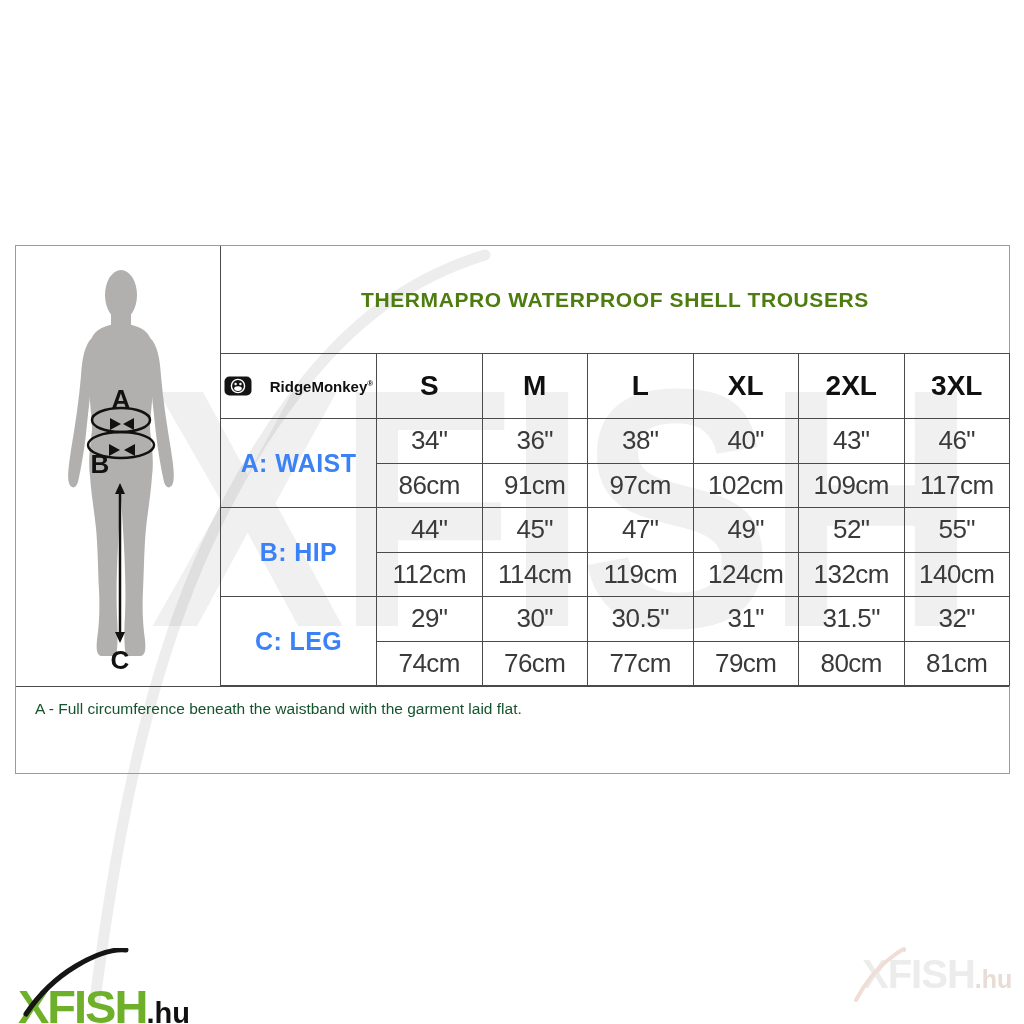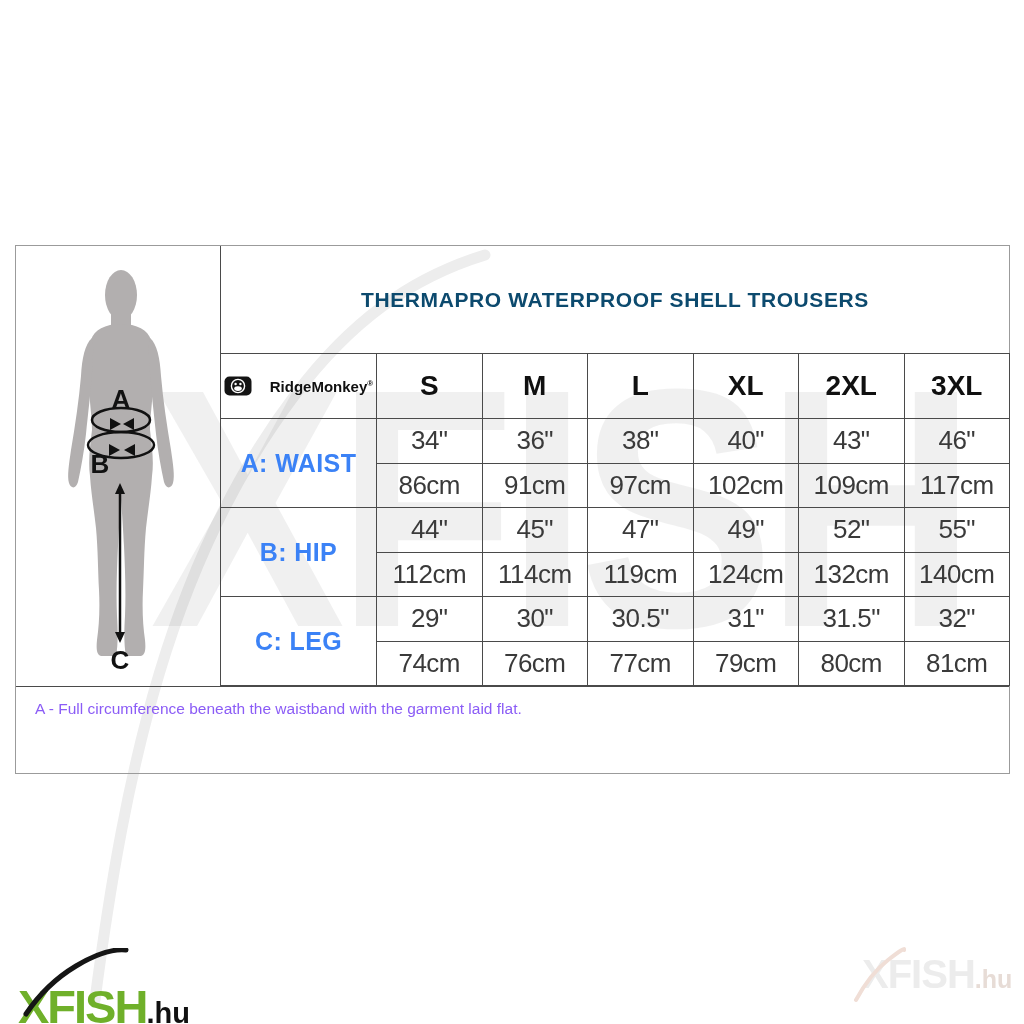--- a/index.html
+++ b/index.html
@@ -19,37 +19,37 @@
   .sheet{position:absolute;left:15px;top:245px;width:993px;height:527px;
          border:1px solid #9b9b9b;z-index:1;}
 
   .figure-panel{position:absolute;left:0;top:0;width:204px;height:440px;
                 border-right:1px solid #4a4a4a;}
   .silhouette{position:absolute;left:45px;top:22px;}
   .fig-notes{position:absolute;left:0;top:0;width:204px;height:440px;}
 
   .title-box{position:absolute;left:205px;top:0;right:0;height:107px;
              display:flex;align-items:center;justify-content:center;}
-  .title{font-size:21px;font-weight:700;letter-spacing:0.6px;color:#0c4a6e;}
+  .title{font-size:21px;font-weight:700;letter-spacing:0.6px;color:#4d7c0f;}
 
   table.size-chart{position:absolute;left:204px;top:107px;width:790px;height:333px;
         border-collapse:collapse;table-layout:fixed;}
   .size-chart th,.size-chart td{border:1px solid #4a4a4a;text-align:center;
         vertical-align:middle;padding:0;background:transparent;}
   .size-chart th{font-size:28px;font-weight:700;color:#101010;}
   .size-chart thead tr{height:65px;}
   td.rowlab{font-size:25px;font-weight:700;letter-spacing:0.4px;color:#3b82f6;}
   td.val{font-size:26px;font-weight:400;color:#3a3a3a;letter-spacing:-0.5px;}
   .brand-cell{display:flex;align-items:center;justify-content:center;gap:18px;}
   .brand-name{font-size:15px;font-weight:700;color:#101010;}
   .brand-name sup{font-size:8px;}
 
   .notes{position:absolute;left:0;top:440px;width:100%;height:65px;
          border-top:1px solid #4a4a4a;box-sizing:border-box;
-         padding:13px 0 0 19px;font-size:15.5px;line-height:18.5px;color:#8b5cf6;}
+         padding:13px 0 0 19px;font-size:15.5px;line-height:18.5px;color:#14532d;}
 
   
   .site-logo{position:absolute;left:14px;top:948px;width:210px;height:70px;z-index:2;}
   .site-logo .text{position:absolute;left:4px;top:31px;white-space:nowrap;}
   .site-logo .green{font-size:47px;font-weight:800;letter-spacing:-2px;color:#6fb02a;}
   .site-logo .hu{font-size:29px;font-weight:800;color:#111;}
 </style>
 </head>
 <body>
 

